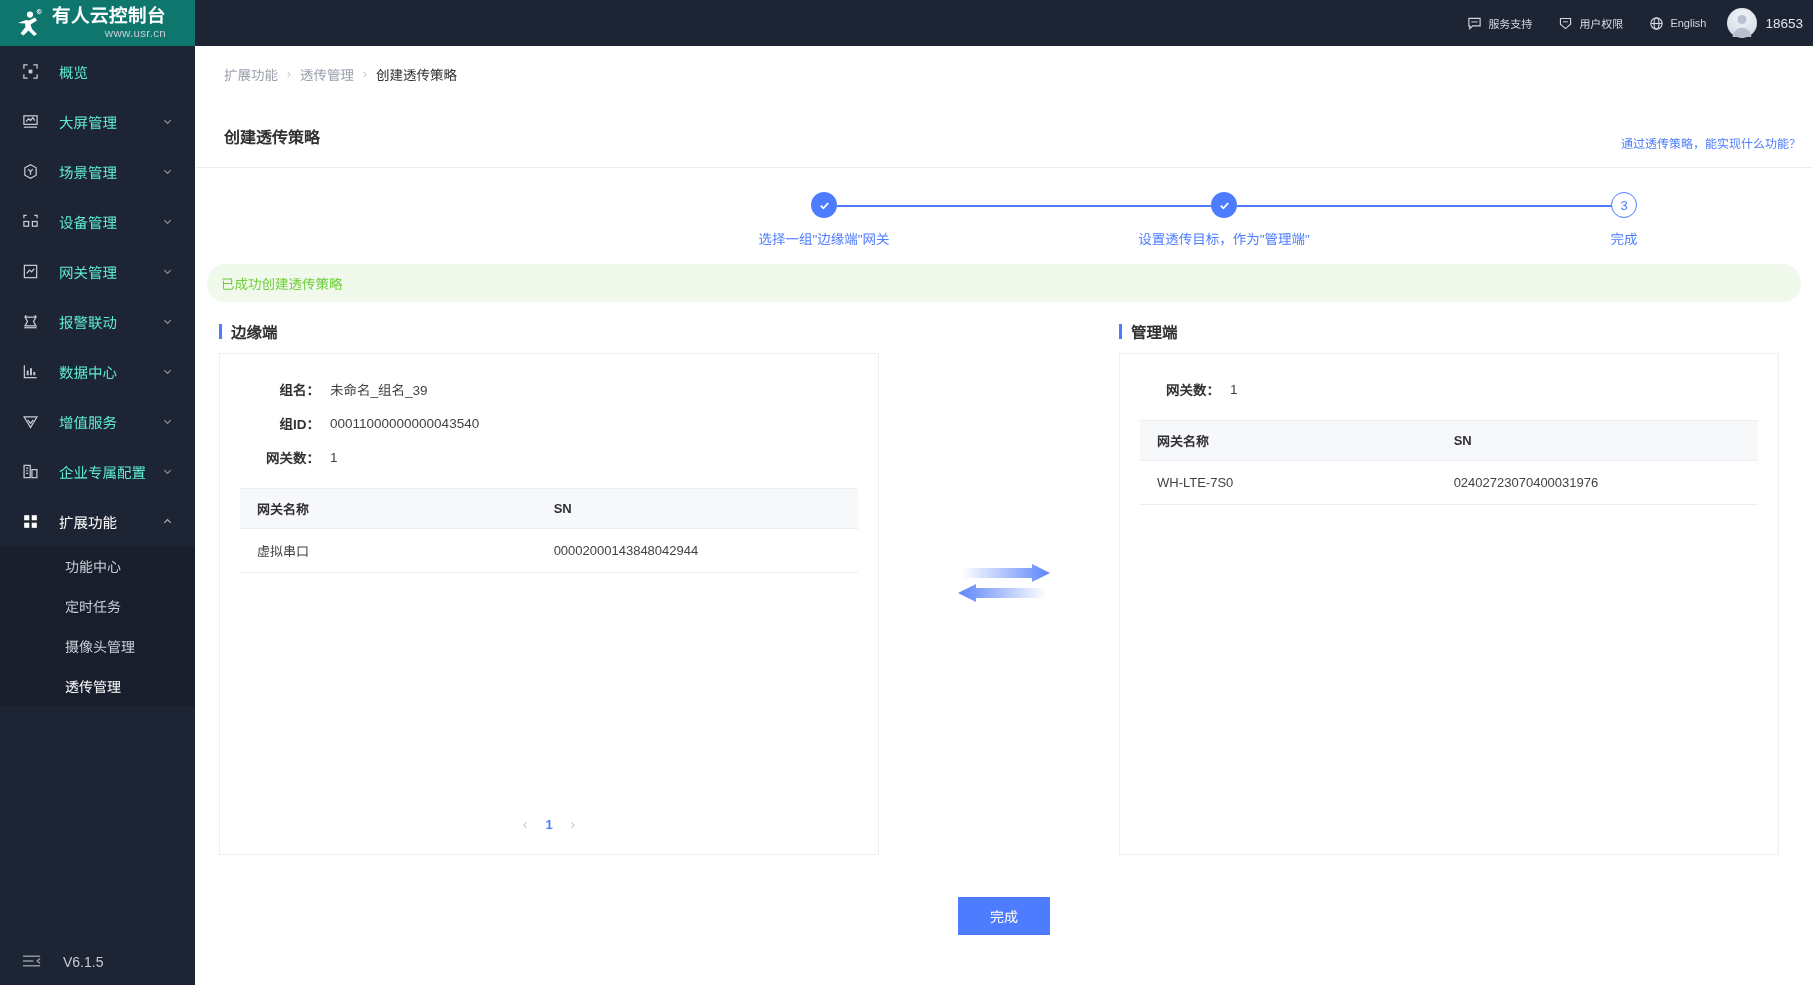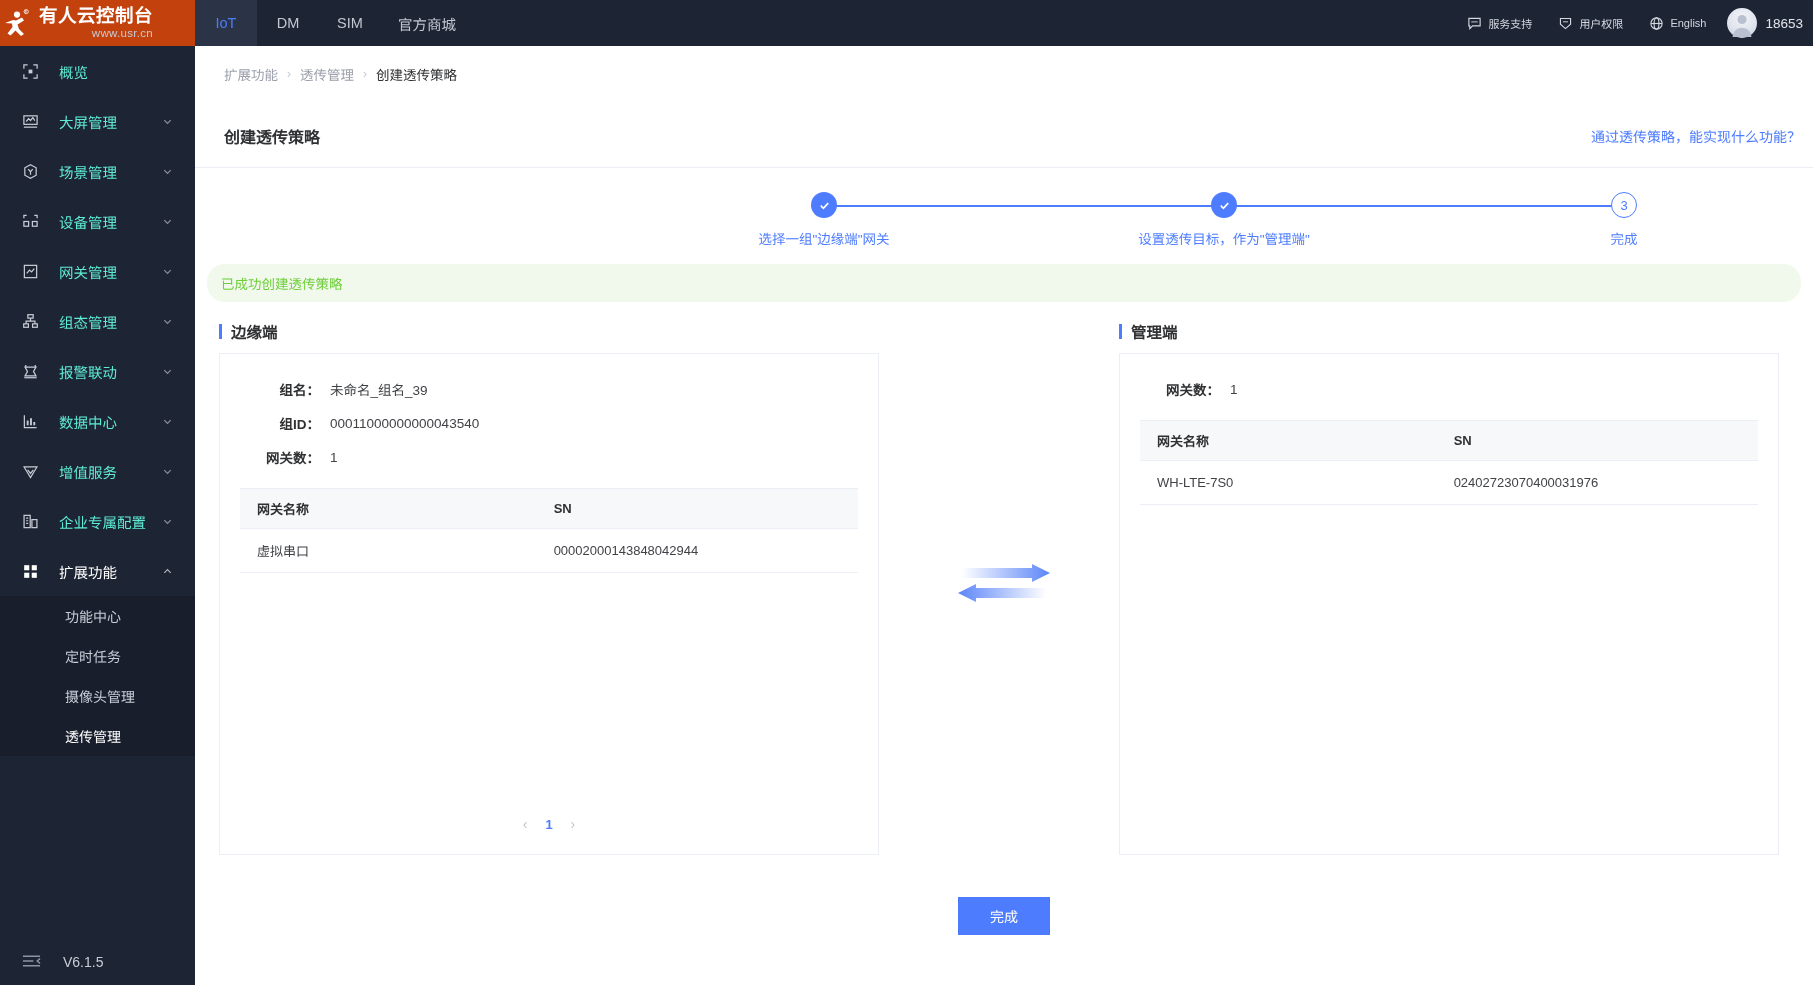--- a/index.html
+++ b/index.html
@@ -14,21 +14,22 @@
   
   .topbar {
     position: absolute; top: 0; left: 0; width: 1813px; height: 46px;
     background: #1d2433;
     display: flex; align-items: center;
     z-index: 30;
   }
   .brand {
     width: 195px; height: 46px;
     display: flex; align-items: center; gap: 9px;
-    background: #c2410c;
+    padding-left: 13px;
+    background: #0f766e;
     flex: none;
   }
   .brand-logo { width: 30px; height: 30px; flex: none; position: relative; }
   .brand-text { display: flex; flex-direction: column; line-height: 1; }
   .brand-title { color: #ffffff; font-size: 18.5px; font-weight: bold; letter-spacing: .5px; }
   .brand-sub { color: #c8ccd6; font-size: 11.5px; margin-top: 3px; letter-spacing: .3px; text-align: right;}
 
   .topnav { display: flex; align-items: stretch; height: 46px; flex: none; }
   .topnav-item {
     min-width: 62px; padding: 0 17px; height: 46px;
@@ -95,22 +96,22 @@
   .crumb.current { color: #303133; }
   .crumb-sep { color: #c4c8d0; margin: 0 9px; font-size: 12px; }
 
   .page { background: #ffffff; position: relative; min-height: 883px; }
   .page-head {
     display: flex; align-items: flex-start;
     padding: 22px 29px 0 29px; position: relative;
   }
   .page-title { font-size: 16px; color: #303133; font-weight: bold; }
   .help-link {
-    position: absolute; right: 12px; top: 24px;
-    color: #4d7cfe; font-size: 14px; cursor: pointer; white-space: nowrap;
+    position: absolute; right: 12px; top: 32px;
+    color: #4d7cfe; font-size: 12px; cursor: pointer; white-space: nowrap;
   }
   .head-divider { height: 1px; background: #ebeef5; margin-top: 19px; }
 
   
   .stepper {
     position: relative; height: 90px; margin: 0 auto;
     width: 1180px; padding-top: 24px;
   }
   .steps-row { position: relative; height: 26px; }
   .step-node {
@@ -202,26 +203,20 @@
           <circle cx="26.2" cy="3.6" r="2.1" fill="none" stroke="#fff" stroke-width=".8"></circle>
           <text x="24.8" y="5" font-size="3" fill="#fff">R</text>
         </svg>
       </div>
       <div class="brand-text">
         <span class="brand-title">有人云控制台</span>
         <span class="brand-sub">www.usr.cn</span>
       </div>
     </div>
 
-    <div class="topnav">
-      <div class="topnav-item active">IoT</div>
-      <div class="topnav-item">DM</div>
-      <div class="topnav-item">SIM</div>
-      <div class="topnav-item">官方商城</div>
-    </div>
 
     <div class="topright">
       <div class="topright-item">
         <span>
           <svg width="15" height="15" viewBox="0 0 16 16" fill="none" stroke="#d3d7e0" stroke-width="1.2">
             <path d="M2 2.5h12v8H6l-3 3v-3H2z"></path>
             <path d="M4.6 6.3h6.8" stroke-width="1"></path>
           </svg>
         </span>
         <span>服务支持</span>
@@ -322,36 +317,20 @@
         </svg>
       </span>
       <span class="mi-label">网关管理</span>
       <span class="mi-arrow">
         <svg width="11" height="11" viewBox="0 0 12 12" fill="none" stroke="#c8ccd6" stroke-width="1.3">
             <path d="M2.5 4.5L6 8l3.5-3.5"></path>
           </svg>
       </span>
     </div>
 
-    <div class="menu-item">
-      <span class="mi-icon">
-        <svg width="17" height="17" viewBox="0 0 18 18" fill="none" stroke="#c8ccd6" stroke-width="1.3">
-          <rect x="6.2" y="1.8" width="5.6" height="3.6"></rect>
-            <rect x="1.8" y="11.5" width="5" height="3.6"></rect>
-            <rect x="11.2" y="11.5" width="5" height="3.6"></rect>
-          <path d="M9 5.4v3.2M4.3 11.5V8.6h9.4v2.9"></path>
-        </svg>
-      </span>
-      <span class="mi-label">组态管理</span>
-      <span class="mi-arrow">
-        <svg width="11" height="11" viewBox="0 0 12 12" fill="none" stroke="#c8ccd6" stroke-width="1.3">
-            <path d="M2.5 4.5L6 8l3.5-3.5"></path>
-          </svg>
-      </span>
-    </div>
 
     <div class="menu-item">
       <span class="mi-icon">
         <svg width="17" height="17" viewBox="0 0 18 18" fill="none" stroke="#c8ccd6" stroke-width="1.3">
           <path d="M4 2.2v2.2M14 2.2v2.2M3.2 4.4h11.6l-2.6 4.6 2.6 4.6H3.2l2.6-4.6z"></path>
             <path d="M2.5 15.6h13"></path>
         </svg>
       </span>
       <span class="mi-label">报警联动</span>
       <span class="mi-arrow">

